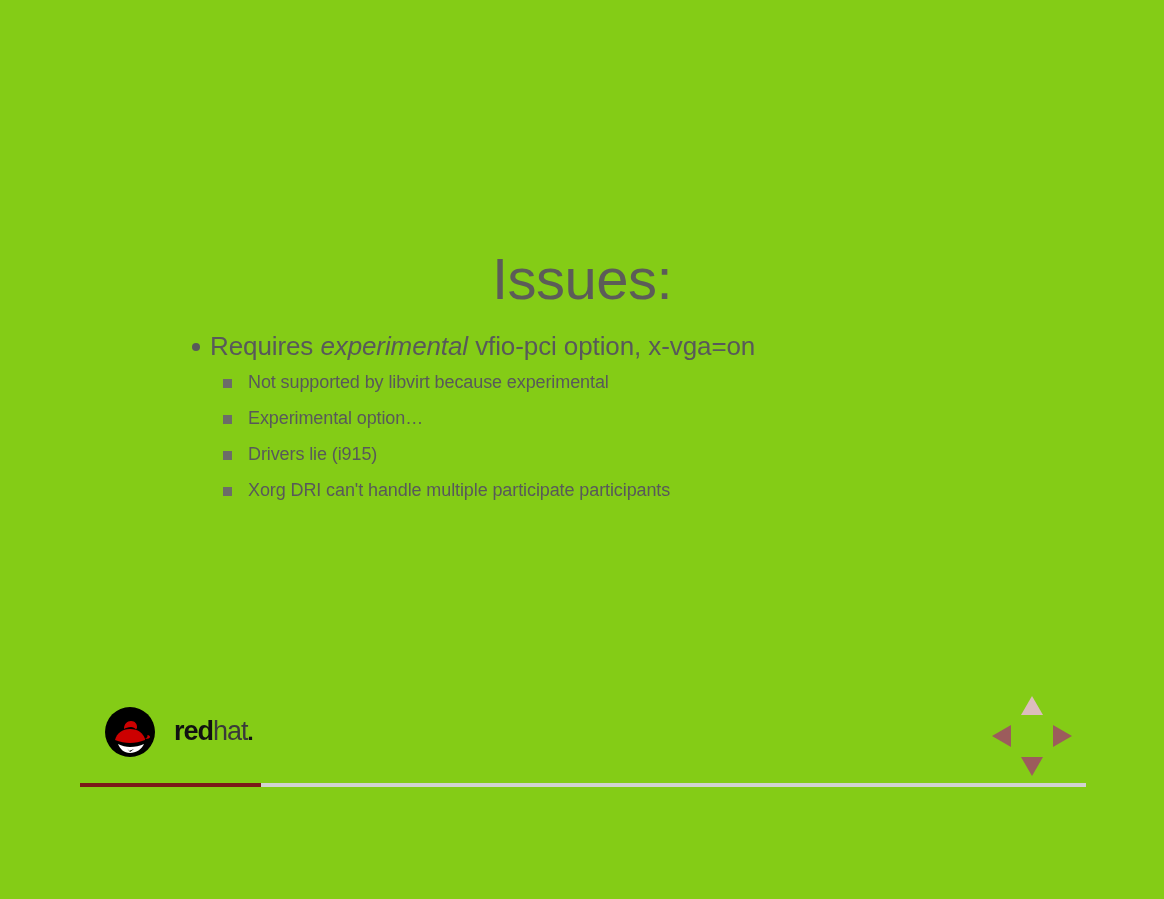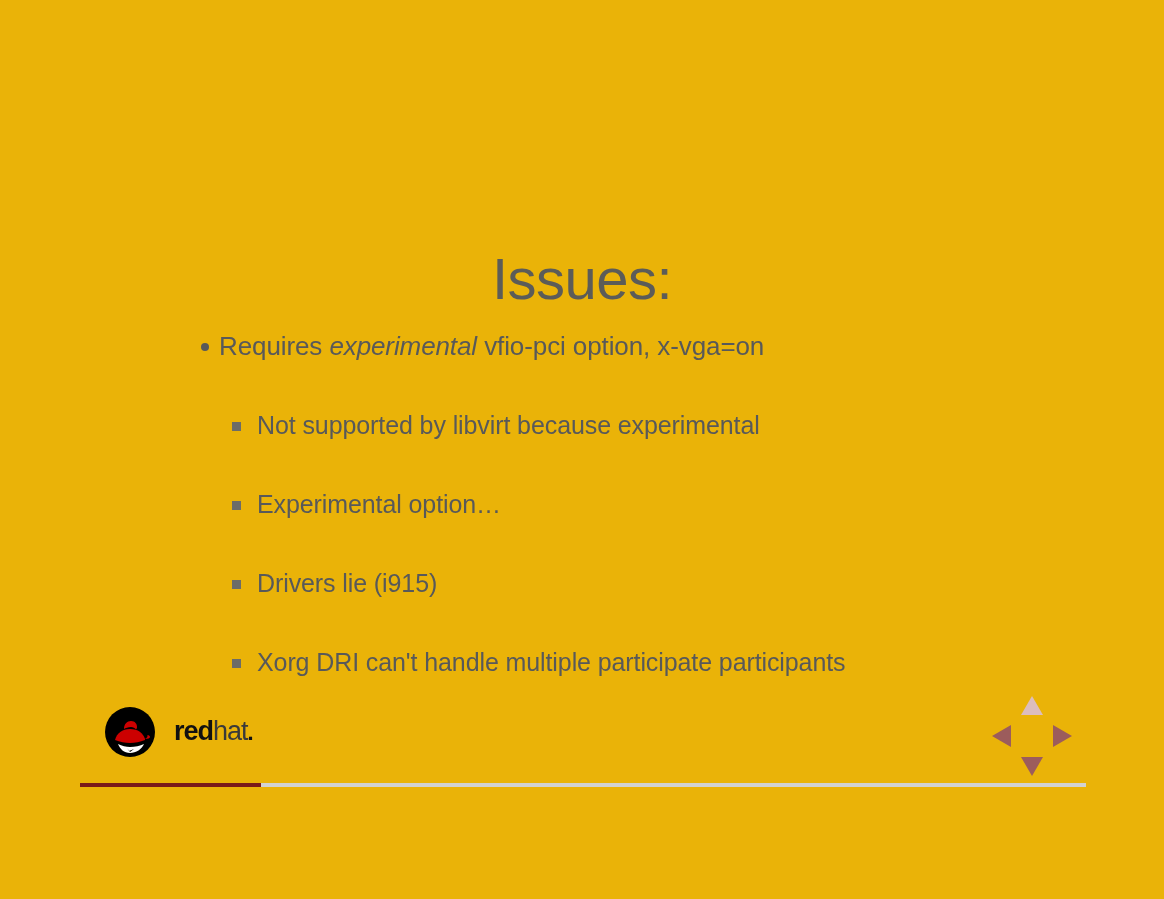--- a/index.html
+++ b/index.html
@@ -14,21 +14,21 @@
     position: relative;
     overflow: hidden;
     font-family: "Liberation Sans", "DejaVu Sans", sans-serif;
     color: #58595a;
     -webkit-font-smoothing: antialiased;
   }
 
   .slide {
     position: absolute;
     inset: 0;
-    background: #eab308;
+    background: #84cc16;
     text-decoration: underline;
   }
 
   
   .slide-title {
     position: absolute;
     left: 0;
     right: 0;
     top: 248px;
     text-align: center;
@@ -36,40 +36,39 @@
     line-height: 62px;
     font-weight: 400;
     letter-spacing: -0.5px;
     color: #5c5c58;
     white-space: nowrap;
   }
 
   
   .body-block {
     position: absolute;
-    left: 189px;
+    left: 180px;
     top: 328px;
     width: 880px;
   }
 
   .bullet-row {
     display: flex;
     align-items: flex-start;
     height: 36px;
     line-height: 36px;
   }
 
   .bullet-row.level-1 {
     padding-left: 0;
     font-size: 26px;
   }
   .bullet-row.level-2 {
     padding-left: 36px;
-    font-size: 25px;
-    margin-top: 43px;
+    font-size: 18px;
   }
 
   .marker {
     flex: 0 0 auto;
     display: inline-block;
     position: relative;
     color: #58595a;
   }
   .level-1 .marker {
     width: 30px;

